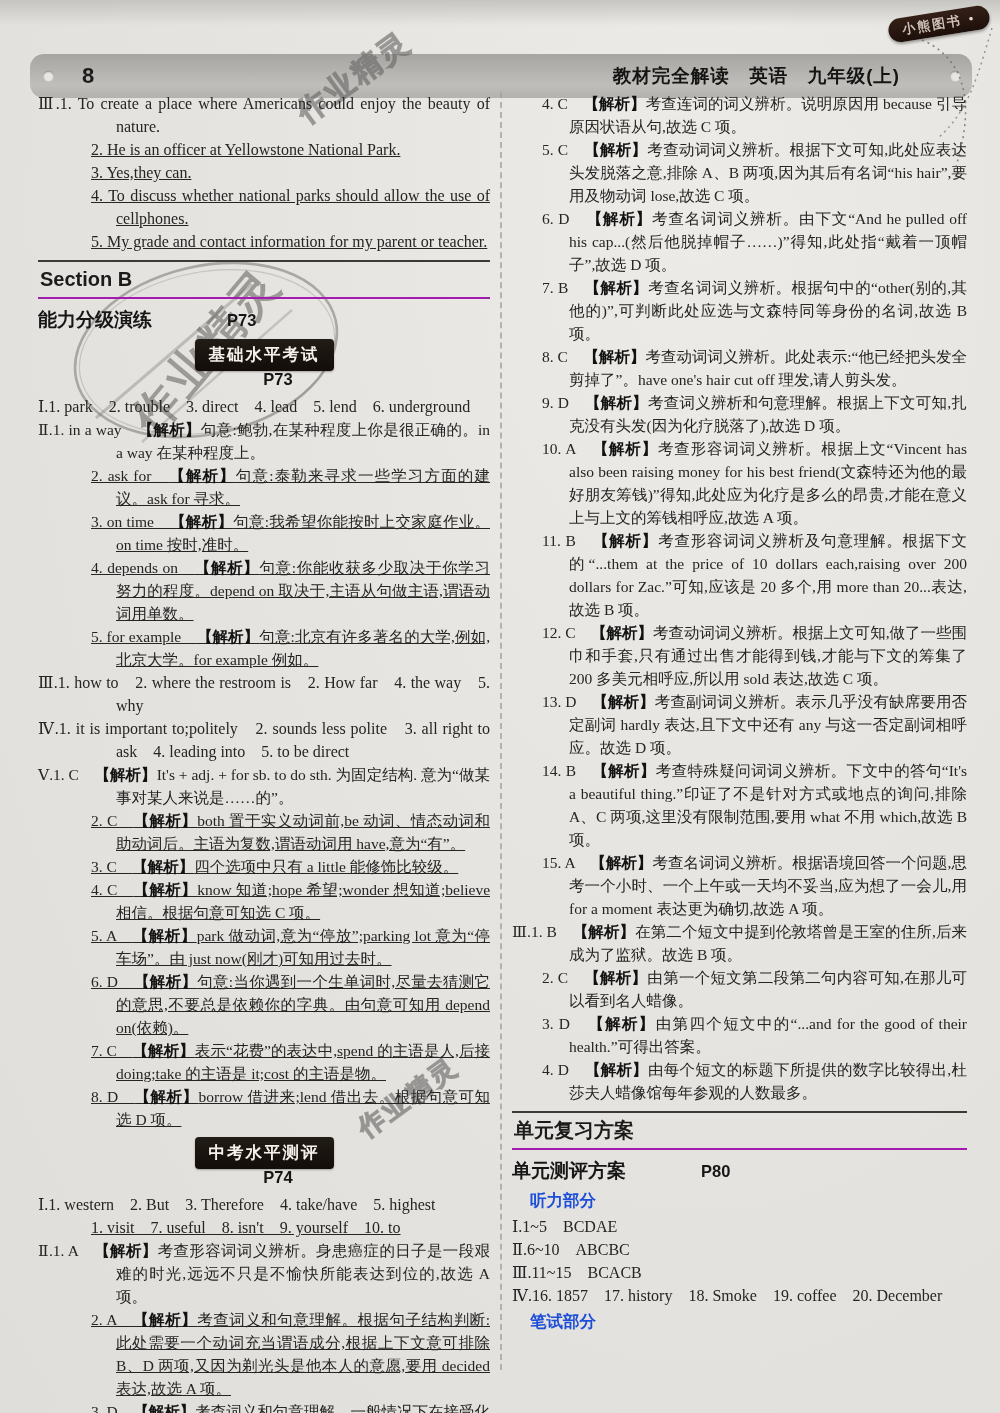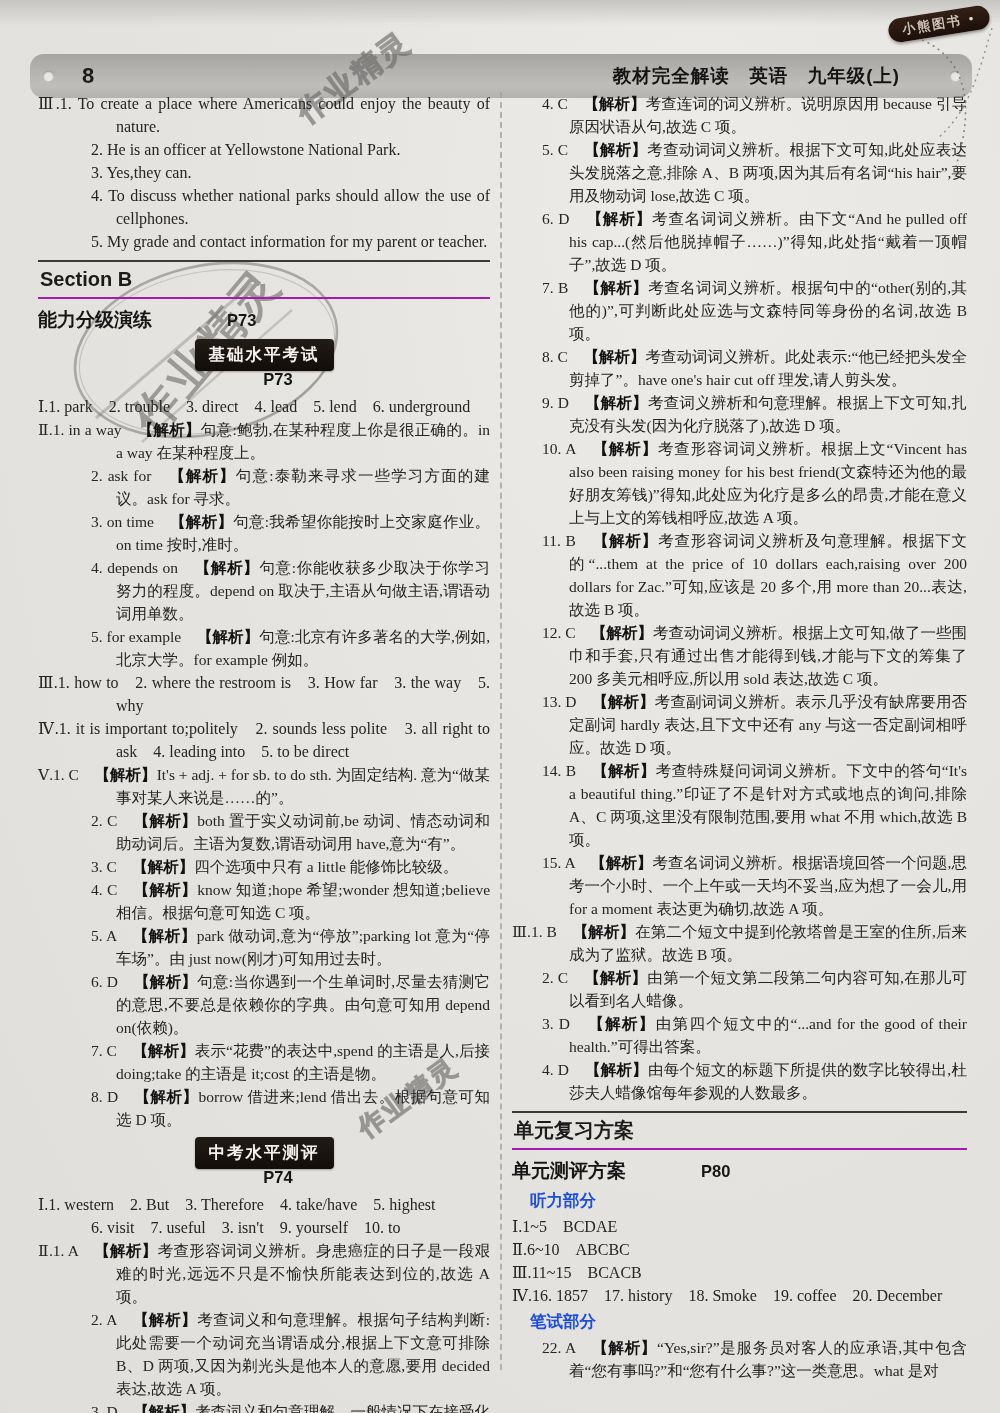--- a/index.html
+++ b/index.html
@@ -50,21 +50,21 @@
   
   .divider{position:absolute;left:500px;top:92px;height:1278px;border-left:2px dashed #a3a19c;opacity:.75;}
   .col{position:absolute;top:92px;}
   .colL{left:38px;width:452px;}
   .colR{left:512px;width:455px;}
 
   .para{margin:0;text-align:justify;font-size:15.5px;line-height:23px;color:#262424;}
   .para.en{font-size:16px;}
   .para b{font-family:"Liberation Sans","DejaVu Sans",sans-serif;font-weight:700;color:#111;}
   .l-roman{padding-left:78px;text-indent:-78px;}
-  .l-num{padding-left:78px;text-indent:-25px;}
+  .l-num{padding-left:78px;text-indent:-25px;text-decoration:underline;}
   .r-roman{padding-left:57px;text-indent:-57px;}
   .r-num{padding-left:57px;text-indent:-27px;}
   .r-num2{padding-left:57px;text-indent:-27px;}
 
   .rule-title{
     border-top:2px solid #3c3a38;border-bottom:2px solid #a21caf;
     margin:7px 0 8px;padding:5px 2px 6px;
     font:700 20px/24px "Liberation Sans","DejaVu Sans",sans-serif;color:#1b1b1b;
   }
   .subhead{display:flex;align-items:baseline;margin:4px 0 3px;
@@ -126,36 +126,36 @@
     <div class="boxhead">
       <span class="box">基础水平考试</span>
       <span class="pg">P73</span>
     </div>
     <p class="para l-roman en">Ⅰ.1. park　2. trouble　3. direct　4. lead　5. lend　6. underground</p>
     <p class="para l-roman">Ⅱ.1. in a way　<b>【解析】</b>句意:鲍勃,在某种程度上你是很正确的。in a way 在某种程度上。</p>
     <p class="para l-num">2. ask for　<b>【解析】</b>句意:泰勒来寻求一些学习方面的建议。ask for 寻求。</p>
     <p class="para l-num">3. on time　<b>【解析】</b>句意:我希望你能按时上交家庭作业。on time 按时,准时。</p>
     <p class="para l-num">4. depends on　<b>【解析】</b>句意:你能收获多少取决于你学习努力的程度。depend on 取决于,主语从句做主语,谓语动词用单数。</p>
     <p class="para l-num">5. for example　<b>【解析】</b>句意:北京有许多著名的大学,例如,北京大学。for example 例如。</p>
-    <p class="para l-roman en">Ⅲ.1. how to　2. where the restroom is　3. How far　3. the way　5. why</p>
+    <p class="para l-roman en">Ⅲ.1. how to　2. where the restroom is　2. How far　4. the way　5. why</p>
     <p class="para l-roman en">Ⅳ.1. it is important to;politely　2. sounds less polite　3. all right to ask　4. leading into　5. to be direct</p>
     <p class="para l-roman">Ⅴ.1. C　<b>【解析】</b>It's + adj. + for sb. to do sth. 为固定结构. 意为“做某事对某人来说是……的”。</p>
     <p class="para l-num">2. C　<b>【解析】</b>both 置于实义动词前,be 动词、情态动词和助动词后。主语为复数,谓语动词用 have,意为“有”。</p>
     <p class="para l-num">3. C　<b>【解析】</b>四个选项中只有 a little 能修饰比较级。</p>
     <p class="para l-num">4. C　<b>【解析】</b>know 知道;hope 希望;wonder 想知道;believe 相信。根据句意可知选 C 项。</p>
     <p class="para l-num">5. A　<b>【解析】</b>park 做动词,意为“停放”;parking lot 意为“停车场”。由 just now(刚才)可知用过去时。</p>
     <p class="para l-num">6. D　<b>【解析】</b>句意:当你遇到一个生单词时,尽量去猜测它的意思,不要总是依赖你的字典。由句意可知用 depend on(依赖)。</p>
     <p class="para l-num">7. C　<b>【解析】</b>表示“花费”的表达中,spend 的主语是人,后接 doing;take 的主语是 it;cost 的主语是物。</p>
     <p class="para l-num">8. D　<b>【解析】</b>borrow 借进来;lend 借出去。根据句意可知选 D 项。</p>
     <div class="boxhead">
       <span class="box">中考水平测评</span>
       <span class="pg">P74</span>
     </div>
     <p class="para l-roman en">Ⅰ.1. western　2. But　3. Therefore　4. take/have　5. highest</p>
-    <p class="para l-num en">6. visit　7. useful　3. isn't　9. yourself　10. to</p>
+    <p class="para l-num en">1. visit　7. useful　8. isn't　9. yourself　10. to</p>
     <p class="para l-roman">Ⅱ.1. A　<b>【解析】</b>考查形容词词义辨析。身患癌症的日子是一段艰难的时光,远远不只是不愉快所能表达到位的,故选 A 项。</p>
     <p class="para l-num">2. A　<b>【解析】</b>考查词义和句意理解。根据句子结构判断:此处需要一个动词充当谓语成分,根据上下文意可排除 B、D 两项,又因为剃光头是他本人的意愿,要用 decided 表达,故选 A 项。</p>
     <p class="para l-num">3. D　<b>【解析】</b>考查词义和句意理解。一般情况下在接受化疗的病人大多待在家或在医院里,文中用转折连词 but 暗示扎克没有待在家或在医院里而是仍然坚持上学,故选 D 项。</p>
   </div>
 <div class="col colR" id="col-right">
     <p class="para r-num">4. C　<b>【解析】</b>考查连词的词义辨析。说明原因用 because 引导原因状语从句,故选 C 项。</p>
     <p class="para r-num">5. C　<b>【解析】</b>考查动词词义辨析。根据下文可知,此处应表达头发脱落之意,排除 A、B 两项,因为其后有名词“his hair”,要用及物动词 lose,故选 C 项。</p>
     <p class="para r-num">6. D　<b>【解析】</b>考查名词词义辨析。由下文“And he pulled off his cap...(然后他脱掉帽子……)”得知,此处指“戴着一顶帽子”,故选 D 项。</p>
     <p class="para r-num">7. B　<b>【解析】</b>考查名词词义辨析。根据句中的“other(别的,其他的)”,可判断此处应选与文森特同等身份的名词,故选 B 项。</p>
     <p class="para r-num">8. C　<b>【解析】</b>考查动词词义辨析。此处表示:“他已经把头发全剪掉了”。have one's hair cut off 理发,请人剪头发。</p>
@@ -174,14 +174,13 @@
     <div class="subhead">
       <span>单元测评方案</span>
       <span class="pg">P80</span>
     </div>
     <div class="boldline">听力部分</div>
     <p class="para r-roman en">Ⅰ.1~5　BCDAE</p>
     <p class="para r-roman en">Ⅱ.6~10　ABCBC</p>
     <p class="para r-roman en">Ⅲ.11~15　BCACB</p>
     <p class="para r-roman en">Ⅳ.16. 1857　17. history　18. Smoke　19. coffee　20. December</p>
     <div class="boldline">笔试部分</div>
-    <p class="para r-num2">22. A　<b>【解析】</b>“Yes,sir?”是服务员对客人的应承语,其中包含着“您有事吗?”和“您有什么事?”这一类意思。what 是对</p>
   </div>
 
 </body></html>

